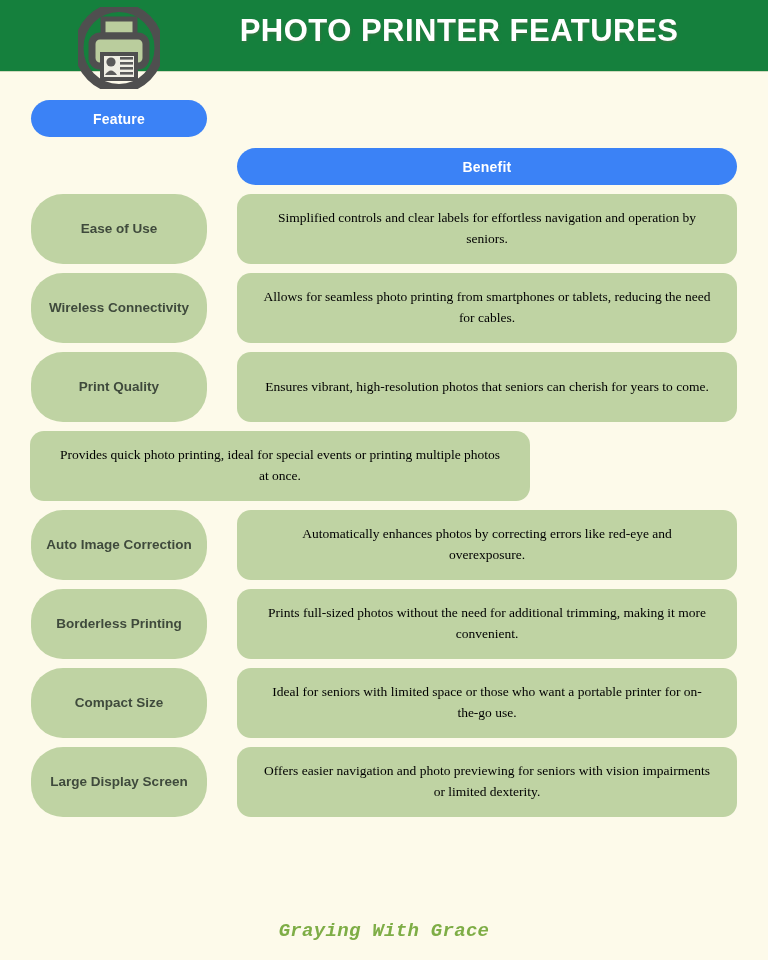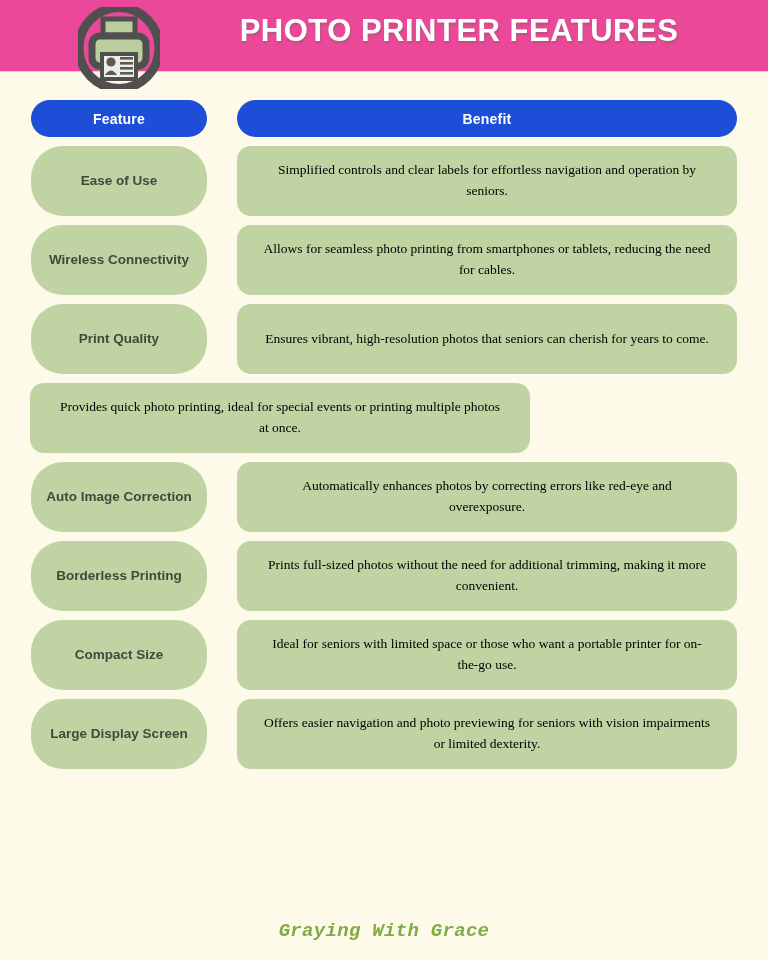--- a/index.html
+++ b/index.html
@@ -13,21 +13,21 @@
     font-family: "Liberation Sans", sans-serif;
     overflow: hidden;
     position: relative;
   }
 
   
   .header {
     position: relative;
     width: 768px;
     height: 72px;
-    background: #ec4899;
+    background: #15803d;
     border-bottom: 1px solid #cfd9bc;
     box-sizing: border-box;
   }
   .header-title {
     position: absolute;
     left: 170px;
     right: 20px;
     top: 13px;
     text-align: center;
     font-size: 31px;
@@ -63,34 +63,35 @@
     margin-left: 31px;
     flex: 0 0 176px;
   }
   .col-benefit {
     width: 500px;
     margin-left: 30px;
     flex: 0 0 500px;
   }
 
   .pill {
-    background: #1d4ed8;
+    background: #3b82f6;
     border-radius: 22px;
     height: 37px;
     display: flex;
     align-items: center;
     justify-content: center;
     color: #ffffff;
     font-size: 14px;
     font-weight: bold;
     letter-spacing: 0.2px;
   }
   .head-row .col-benefit {
     width: 500px;
     flex: 0 0 500px;
+    margin-top: 48px;
   }
 
   .card {
     background: #bfd3a3;
     border-radius: 14px;
     min-height: 70px;
     display: flex;
     align-items: center;
     justify-content: center;
     box-sizing: border-box;

